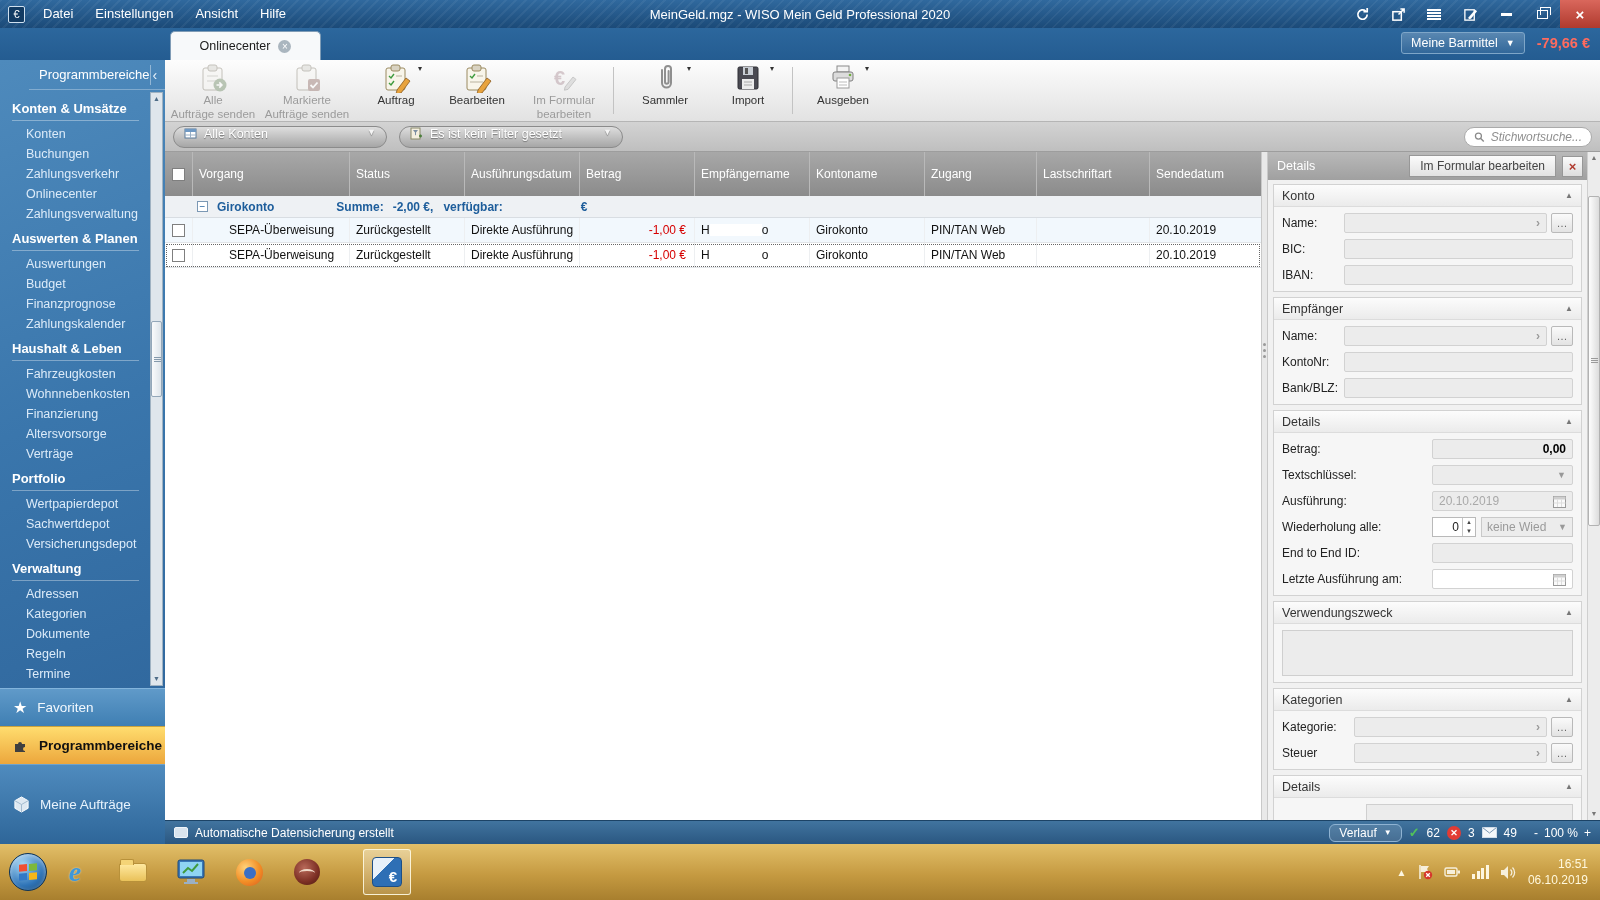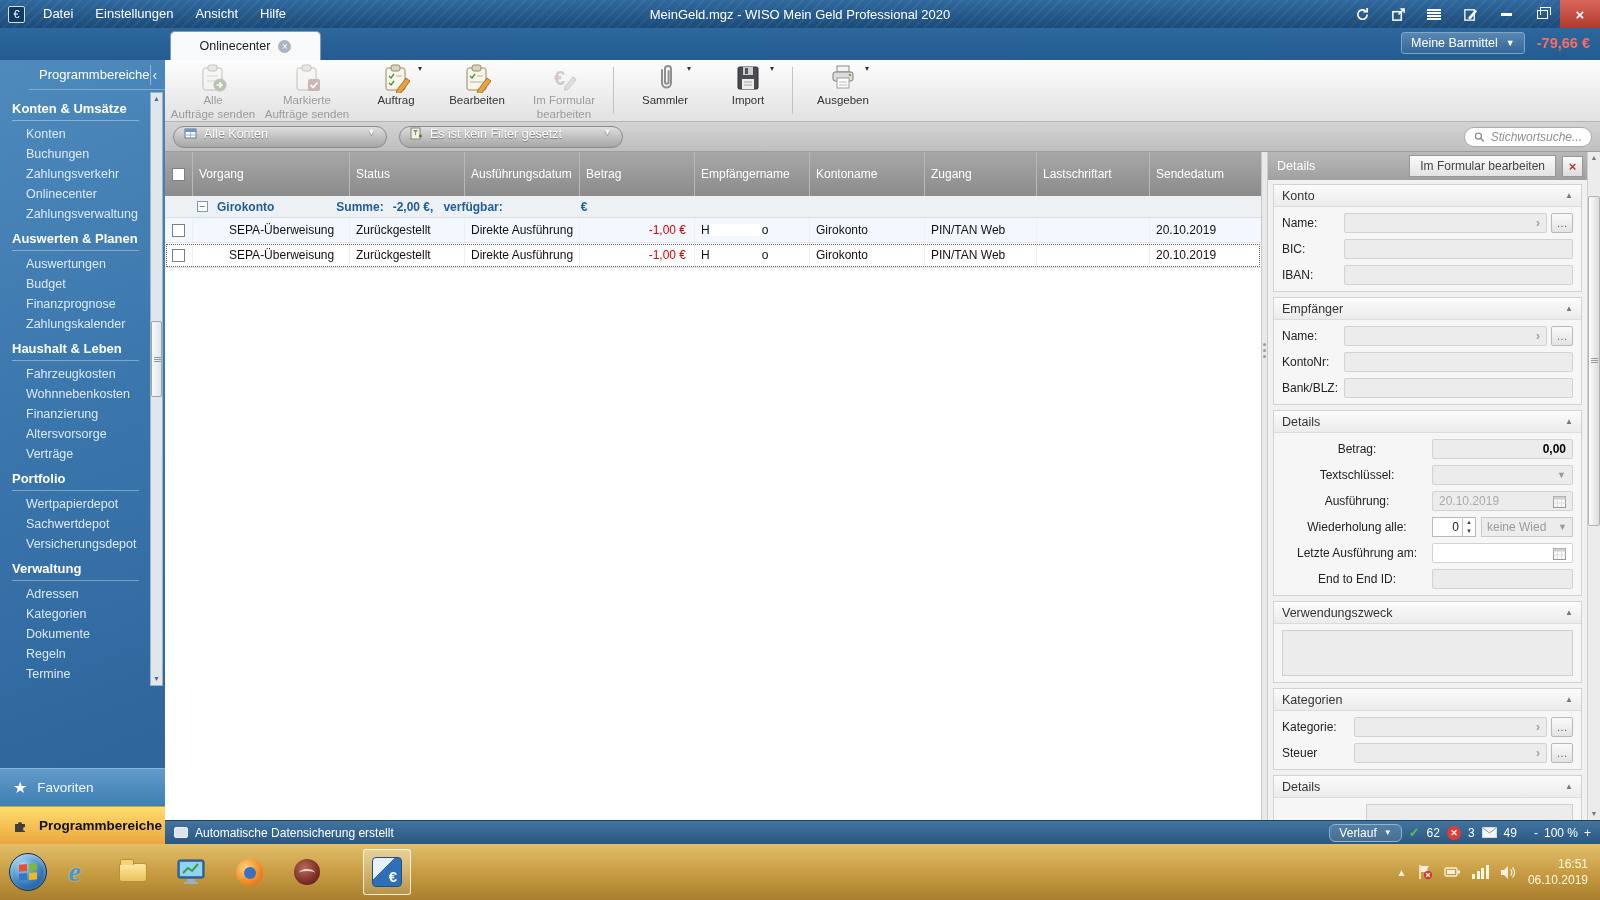--- a/index.html
+++ b/index.html
@@ -102,21 +102,21 @@
   .details { flex:1; min-width:0; background:#f1f1f1; display:flex; flex-direction:column; }
   .d-header { height:28px; flex:none; background:linear-gradient(#b9b9b9,#a0a0a0); display:flex; align-items:center; gap:6px; padding:0 4px 0 9px; color:#fff; font-size:12.5px; }
   .d-editbtn { margin-left:auto; height:22px; background:linear-gradient(#fbfbfb,#e2e2e2); border:1px solid #979797; color:#444; font-size:12px; display:flex; align-items:center; padding:0 10px; cursor:pointer; }
   .d-close { width:21px; height:21px; background:linear-gradient(#fbfbfb,#ddd); border:1px solid #979797; color:#b03a2e; font-size:13px; font-weight:bold; display:flex; align-items:center; justify-content:center; cursor:pointer; }
   .d-body { flex:1; overflow:hidden; padding:4px 5px 0 5px; display:flex; flex-direction:column; gap:5px; }
   .d-sec { background:#f6f6f6; border:1px solid #d2d2d2; flex:none; }
   .d-sec-h { height:22px; background:linear-gradient(#fcfcfc,#ebebeb); border-bottom:1px solid #dcdcdc; display:flex; align-items:center; padding:0 8px; font-size:12.5px; color:#333; }
   .d-sec-h .up { margin-left:auto; font-size:8px; color:#777; }
   .d-row { display:flex; align-items:center; margin:6px 8px; font-size:12px; color:#222; }
   .d-label { width:62px; flex:none; }
-  .d-label.w { width:150px;text-align:center; }
+  .d-label.w { width:150px; }
   .d-label.k { width:72px; }
   .d-field { flex:1; height:20px; background:#ececec; border:1px solid #d2d2d2; border-radius:2px; position:relative; display:flex; align-items:center; padding:0 6px; min-width:0; }
   .d-field.white { background:#fff; }
   .d-field .chev { margin-left:auto; color:#9a9a9a; font-size:12px; font-weight:bold; }
   .d-field .ddg { margin-left:auto; color:#999; font-size:9px; }
   .d-field.amount { justify-content:flex-end; font-weight:bold; color:#000; }
   .d-field .ghost { color:#a9a9a9; }
   .dots-btn { width:22px; height:20px; margin-left:4px; flex:none; background:linear-gradient(#fafafa,#e3e3e3); border:1px solid #b9b9b9; border-radius:2px; color:#666; font-size:11px; display:flex; align-items:center; justify-content:center; cursor:pointer; }
   .cal { margin-left:auto; width:13px; height:13px; flex:none; }
   .spin { width:44px; height:20px; flex:none; background:#fff; border:1px solid #b9b9b9; display:flex; align-items:center; }
@@ -292,20 +292,27 @@
         <div class="sb-fav">
           <span class="star">★</span>
           <span>Favoriten</span>
         </div>
         <div class="sb-prog">
           <svg width="16" height="16" viewBox="0 0 16 16">
               <path d="M2 6 h3 a2 2 0 1 1 4 0 h3 v3 a2 2 0 1 0 0 4 v1 H2z" fill="#3f3f3f"></path>
             </svg>
           <span>Programmbereiche</span>
         </div>
+        <div class="sb-mine">
+          <svg width="17" height="17" viewBox="0 0 18 18">
+              <path d="M9 1 L16 5 V13 L9 17 L2 13 V5z" fill="#dfe9f2" stroke="#fff"></path>
+              <path d="M2 5 L9 9 L16 5 M9 9 V17" fill="none" stroke="#9fb8cc"></path>
+            </svg>
+          <span>Meine Aufträge</span>
+        </div>
       </div>
     </div>
 
     <div class="content">
 
       <div class="toolbar">
         <div class="tbtn disabled" style="width:84px;">
           <span class="ticon">
             <svg width="30" height="30" viewBox="0 0 30 30">
                 <rect x="5" y="5" width="19" height="22" rx="2" fill="#f8f5ea" stroke="#9a8a60"></rect>
@@ -597,34 +604,34 @@
                       <span>▲</span>
                       <span>▼</span>
                     </span>
                   </div>
                 <div class="unitdd">
                     <span>keine Wied</span>
                     <span class="ddg">▼</span>
                   </div>
                 </div>
               <div class="d-row">
+                  <span class="d-label w">End to End ID:</span>
+                <div class="d-field"></div>
+                </div>
+              <div class="d-row">
                   <span class="d-label w">Letzte Ausführung am:</span>
                 <div class="d-field white">
                   <svg class="cal" viewBox="0 0 13 13">
                       <rect x=".5" y="1.5" width="12" height="11" fill="#fafafa" stroke="#999"></rect>
                       <rect x=".5" y="1.5" width="12" height="3" fill="#cfcfcf"></rect>
                       <line x1="4.5" y1="4.5" x2="4.5" y2="12" stroke="#ddd"></line>
                       <line x1="8.5" y1="4.5" x2="8.5" y2="12" stroke="#ddd"></line>
                       <line x1=".5" y1="8" x2="12.5" y2="8" stroke="#ddd"></line>
                     </svg>
                   </div>
-                </div>
-              <div class="d-row">
-                  <span class="d-label w">End to End ID:</span>
-                <div class="d-field"></div>
                 </div>
             </div>
 
             <div class="d-sec">
               <div class="d-sec-h">
                   <span>Verwendungszweck</span>
                   <span class="up">▲</span>
                 </div>
               <div class="d-area"></div>
             </div>

